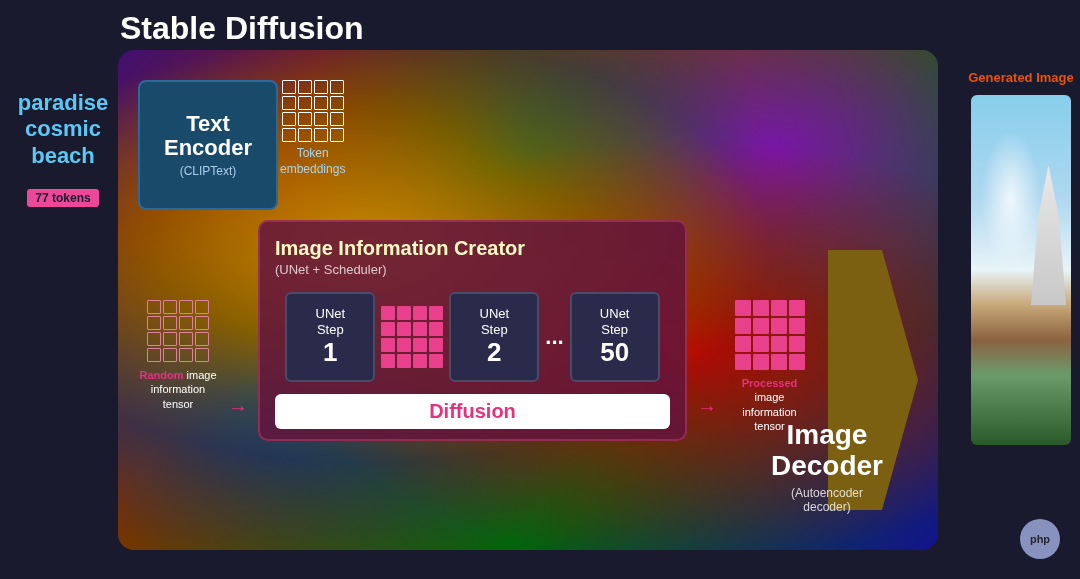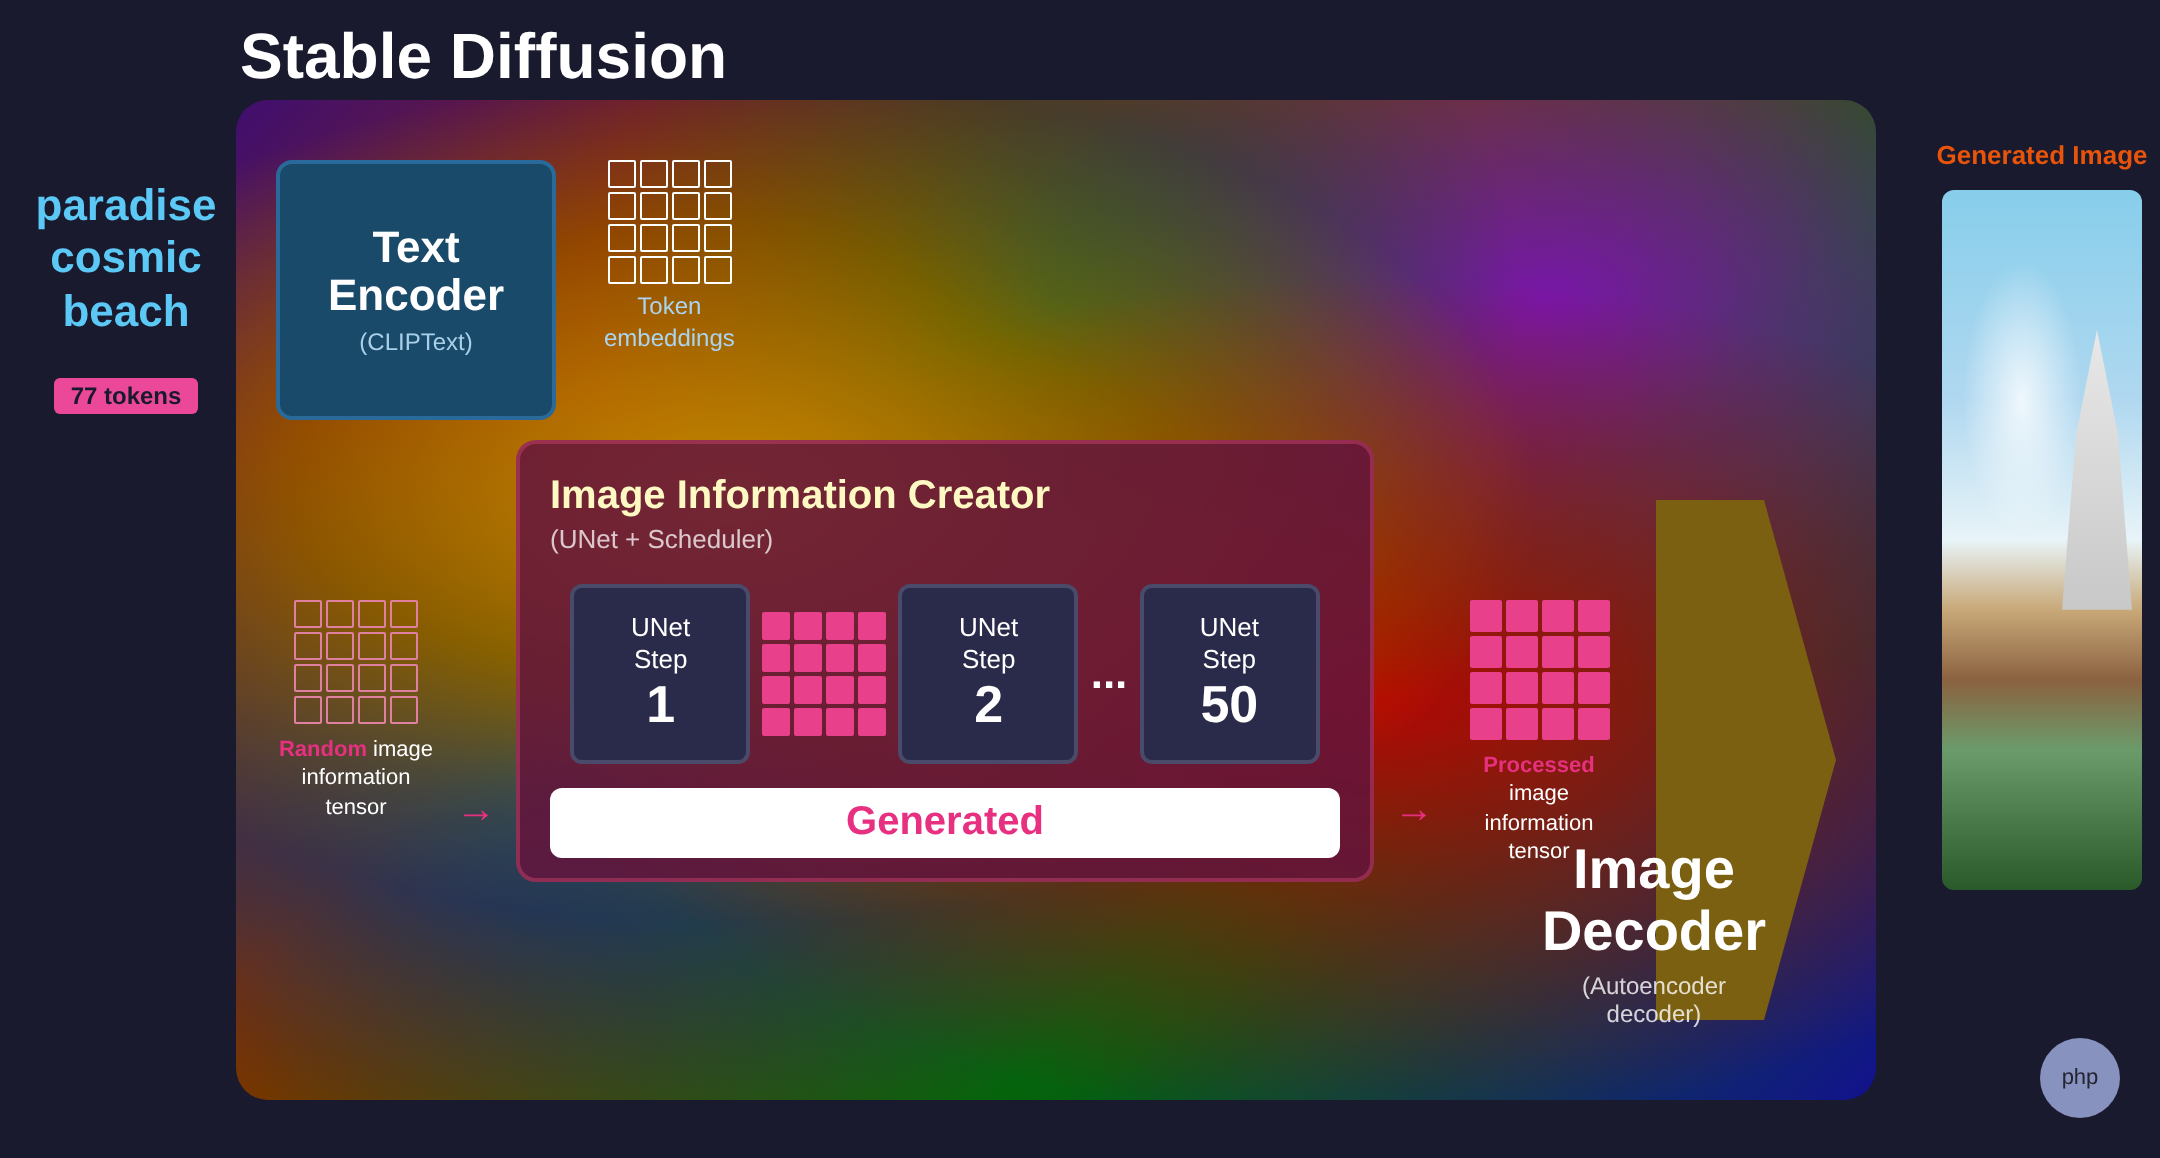--- a/index.html
+++ b/index.html
@@ -405,30 +405,30 @@
       bottom: 20px;
       right: 20px;
       background: #8892bf;
       border-radius: 50%;
       width: 40px;
       height: 40px;
       display: flex;
       align-items: center;
       justify-content: center;
       font-size: 11px;
-      font-weight: normal;
+      font-weight: bold;
       color: #232531;
       z-index: 20;
     }
 
     .top-row {
       display: flex;
       align-items: flex-start;
       padding: 20px 20px 0 20px;
-      gap: 24px;
+      gap: 2px;
       position: relative;
       z-index: 5;
     }
 
     .middle-row {
       display: flex;
       align-items: center;
       padding: 0 20px;
       gap: 10px;
       position: relative;
@@ -571,21 +571,21 @@
 
           <div class="unet-block">
             <div class="unet-box">
               <div class="unet-label">UNet<br>Step</div>
               <div class="unet-number">50</div>
             </div>
           </div>
         </div>
 
         <div class="diffusion-label-bar">
-          <span class="diffusion-text">Generated</span>
+          <span class="diffusion-text">Diffusion</span>
         </div>
       </div>
     </div>
 
     <div class="pink-arrow">→</div>
 
     <div class="processed-section">
       <div class="processed-grid">
         <div class="processed-cell"></div>
           <div class="processed-cell"></div>

